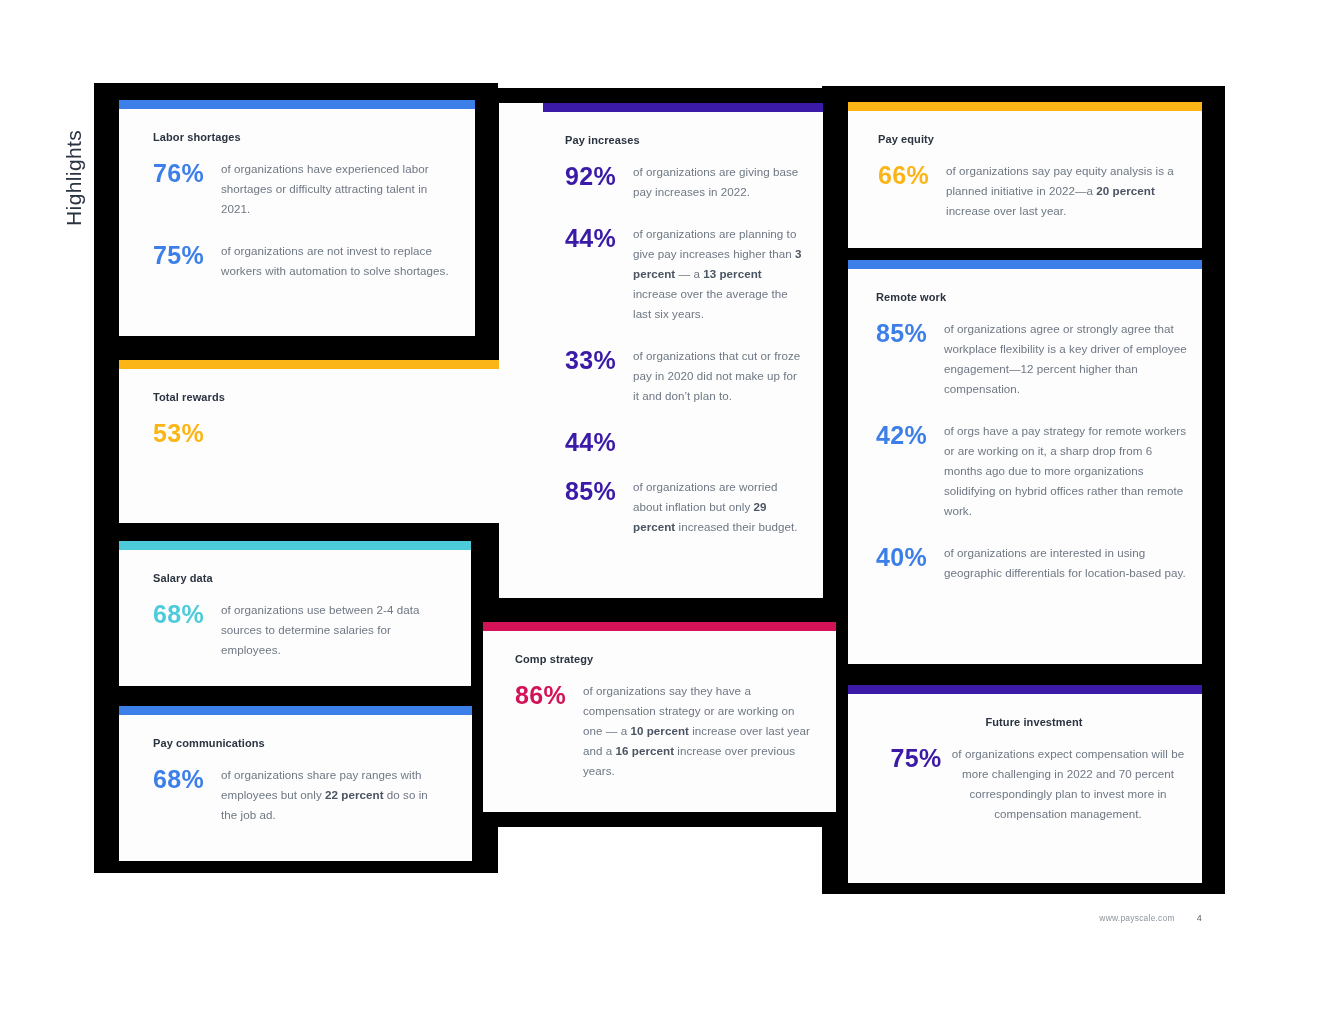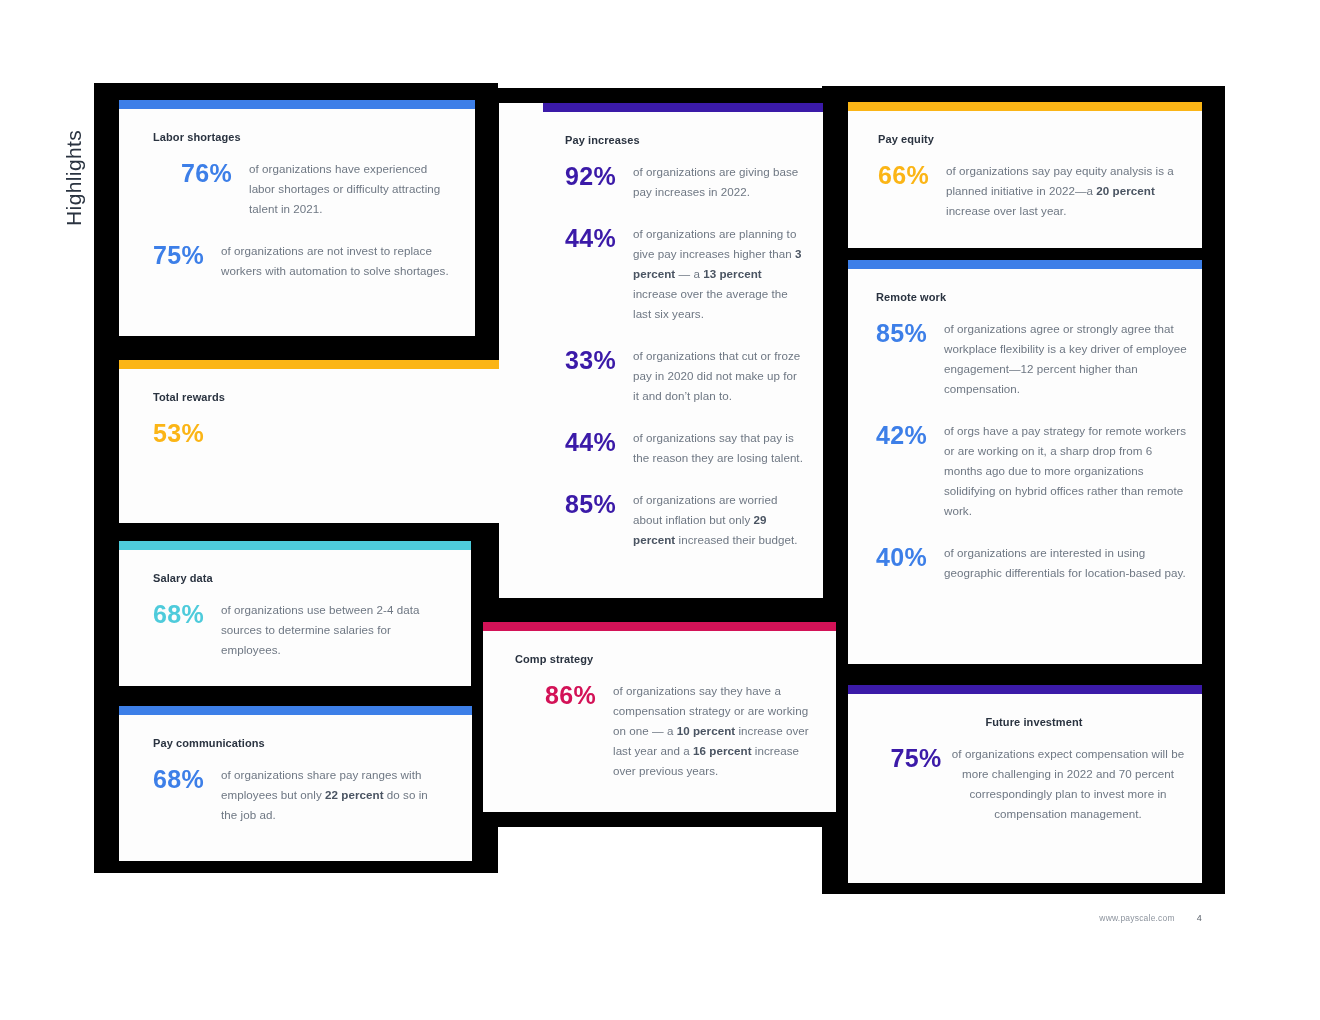--- a/index.html
+++ b/index.html
@@ -108,21 +108,21 @@
   <div class="panel" id="panel-right"></div>
 
   <div id="highlights-label">Highlights</div>
 
   <div class="card" id="card-labor-shortages" style="left:119px; top:100px; width:356px; height:236px;">
     <div class="accent" style="background: rgb(61, 127, 232);"></div>
     <div class="card-body">
       <h3 class="card-title">Labor shortages</h3>
       <div class="stats">
           <div class="stat" style="margin-top: 16px;">
-            <div class="stat-num" style="color: rgb(61, 127, 232); margin-left: 28px;">76%</div>
+            <div class="stat-num" style="color: rgb(61, 127, 232);">76%</div>
             <div class="stat-text"><span>of organizations have experienced labor shortages or difficulty attracting talent in 2021.</span></div>
           </div>
           <div class="stat">
             <div class="stat-num" style="color: rgb(61, 127, 232);">75%</div>
             <div class="stat-text"><span>of organizations are not invest to replace workers with automation to solve shortages.</span></div>
           </div>
         </div>
     </div>
   </div>
 
@@ -176,36 +176,35 @@
           <div class="stat">
             <div class="stat-num" style="color: rgb(59, 26, 168);">44%</div>
             <div class="stat-text"><span>of organizations are planning to give pay increases higher than </span><b>3 percent</b><span> — a </span><b>13 percent</b><span> increase over the average the last six years.</span></div>
           </div>
           <div class="stat">
             <div class="stat-num" style="color: rgb(59, 26, 168);">33%</div>
             <div class="stat-text"><span>of organizations that cut or froze pay in 2020 did not make up for it and don’t plan to.</span></div>
           </div>
           <div class="stat">
             <div class="stat-num" style="color: rgb(59, 26, 168);">44%</div>
-            <div class="stat-text"><span>of organizations say that pay is the reason they are losing talent.</span></div>
           </div>
           <div class="stat">
             <div class="stat-num" style="color: rgb(59, 26, 168);">85%</div>
             <div class="stat-text"><span>of organizations are worried about inflation but only </span><b>29 percent</b><span> increased their budget.</span></div>
           </div>
         </div>
     </div>
   </div>
 
   <div class="card" id="card-comp-strategy" style="left:483px; top:622px; width:353px; height:190px;">
     <div class="accent" style="background: rgb(211, 18, 87);"></div>
     <div class="card-body" style="padding-left:32px; ">
       <h3 class="card-title">Comp strategy</h3>
       <div class="stats">
-          <div class="stat" style="margin-top: 16px; margin-left: 30px;">
+          <div class="stat" style="margin-top: 16px;">
             <div class="stat-num" style="color: rgb(211, 18, 87);">86%</div>
             <div class="stat-text"><span>of organizations say they have a compensation strategy or are working on one — a </span><b>10 percent</b><span> increase over last year and a </span><b>16 percent</b><span> increase over previous years.</span></div>
           </div>
         </div>
     </div>
   </div>
 
   <div class="card" id="card-pay-equity" style="left:848px; top:102px; width:354px; height:146px;">
     <div class="accent" style="background: rgb(251, 181, 22);"></div>
     <div class="card-body" style="padding-left:30px; padding-right:16px;">

